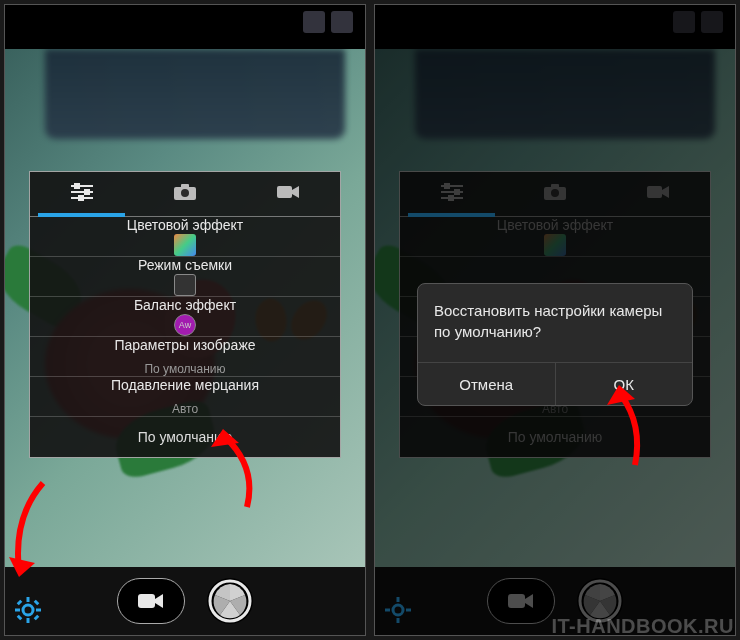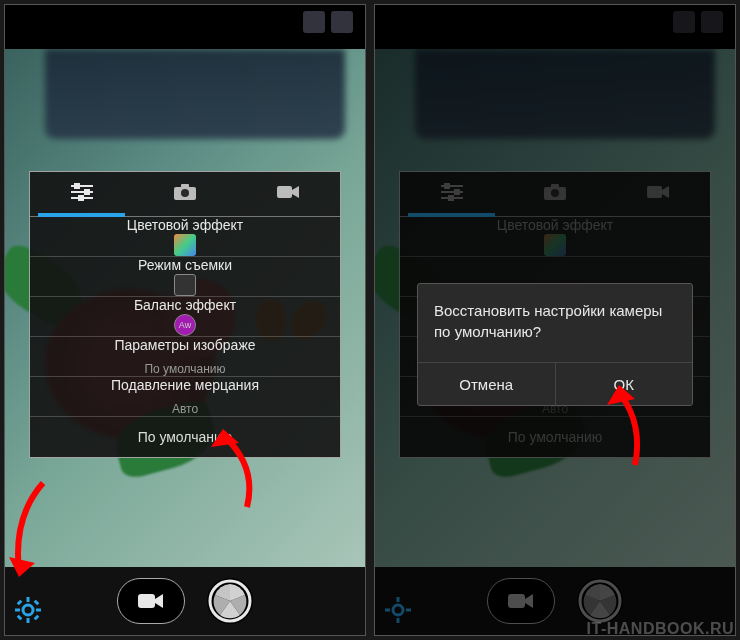--- a/index.html
+++ b/index.html
@@ -77,35 +77,35 @@
   .row.center{justify-content:center;color:#ddd;}
   .thumb{width:22px;height:22px;border-radius:3px;}
   .thumb.palette{background:linear-gradient(135deg,#e84,#4c8,#48e);}
   .thumb.scene{background:#333;border:1px solid #888;}
   .thumb.wb{background:#a21caf;border:1px solid #888;border-radius:50%;position:relative;font-size:9px;color:#ccc;display:flex;align-items:center;justify-content:center;}
   
   .dim{position:absolute;inset:0;background:rgba(0,0,0,0.55);}
   
   .dialog{
     position:absolute;left:42px;right:42px;top:278px;
-    background:#2a2a2a;border:1px solid #555;border-radius:3px;
+    background:#2a2a2a;border:1px solid #555;border-radius:8px;
     color:#e8e8e8;
   }
   .dialog-msg{padding:16px 16px 20px;font-size:15px;line-height:1.4;}
   .dialog-btns{display:flex;border-top:1px solid #444;}
   .dialog-btn{flex:1;height:42px;display:flex;align-items:center;justify-content:center;font-size:15px;color:#e8e8e8;cursor:pointer;}
   .dialog-btn:first-child{border-right:1px solid #444;}
   
   .phone.right .row{color:#7a7a7a;}
   .phone.right .row .val{color:#555;}
   
   .arrow{position:absolute;pointer-events:none;}
   .arrow svg{display:block;}
   .watermark{
-    position:absolute;bottom:2px;right:6px;color:rgba(255,255,255,0.28);font-size:16px;font-weight:bold;letter-spacing:0.5px;
+    position:absolute;bottom:2px;right:6px;color:rgba(255,255,255,0.28);font-size:20px;font-weight:bold;letter-spacing:0.5px;
   }
 </style>
 </head>
 <body>
 
 <div class="phone left">
   <div class="statusbar">
     <div class="topicons">
       <div class="ticon"></div>
       <div class="ticon"></div>

